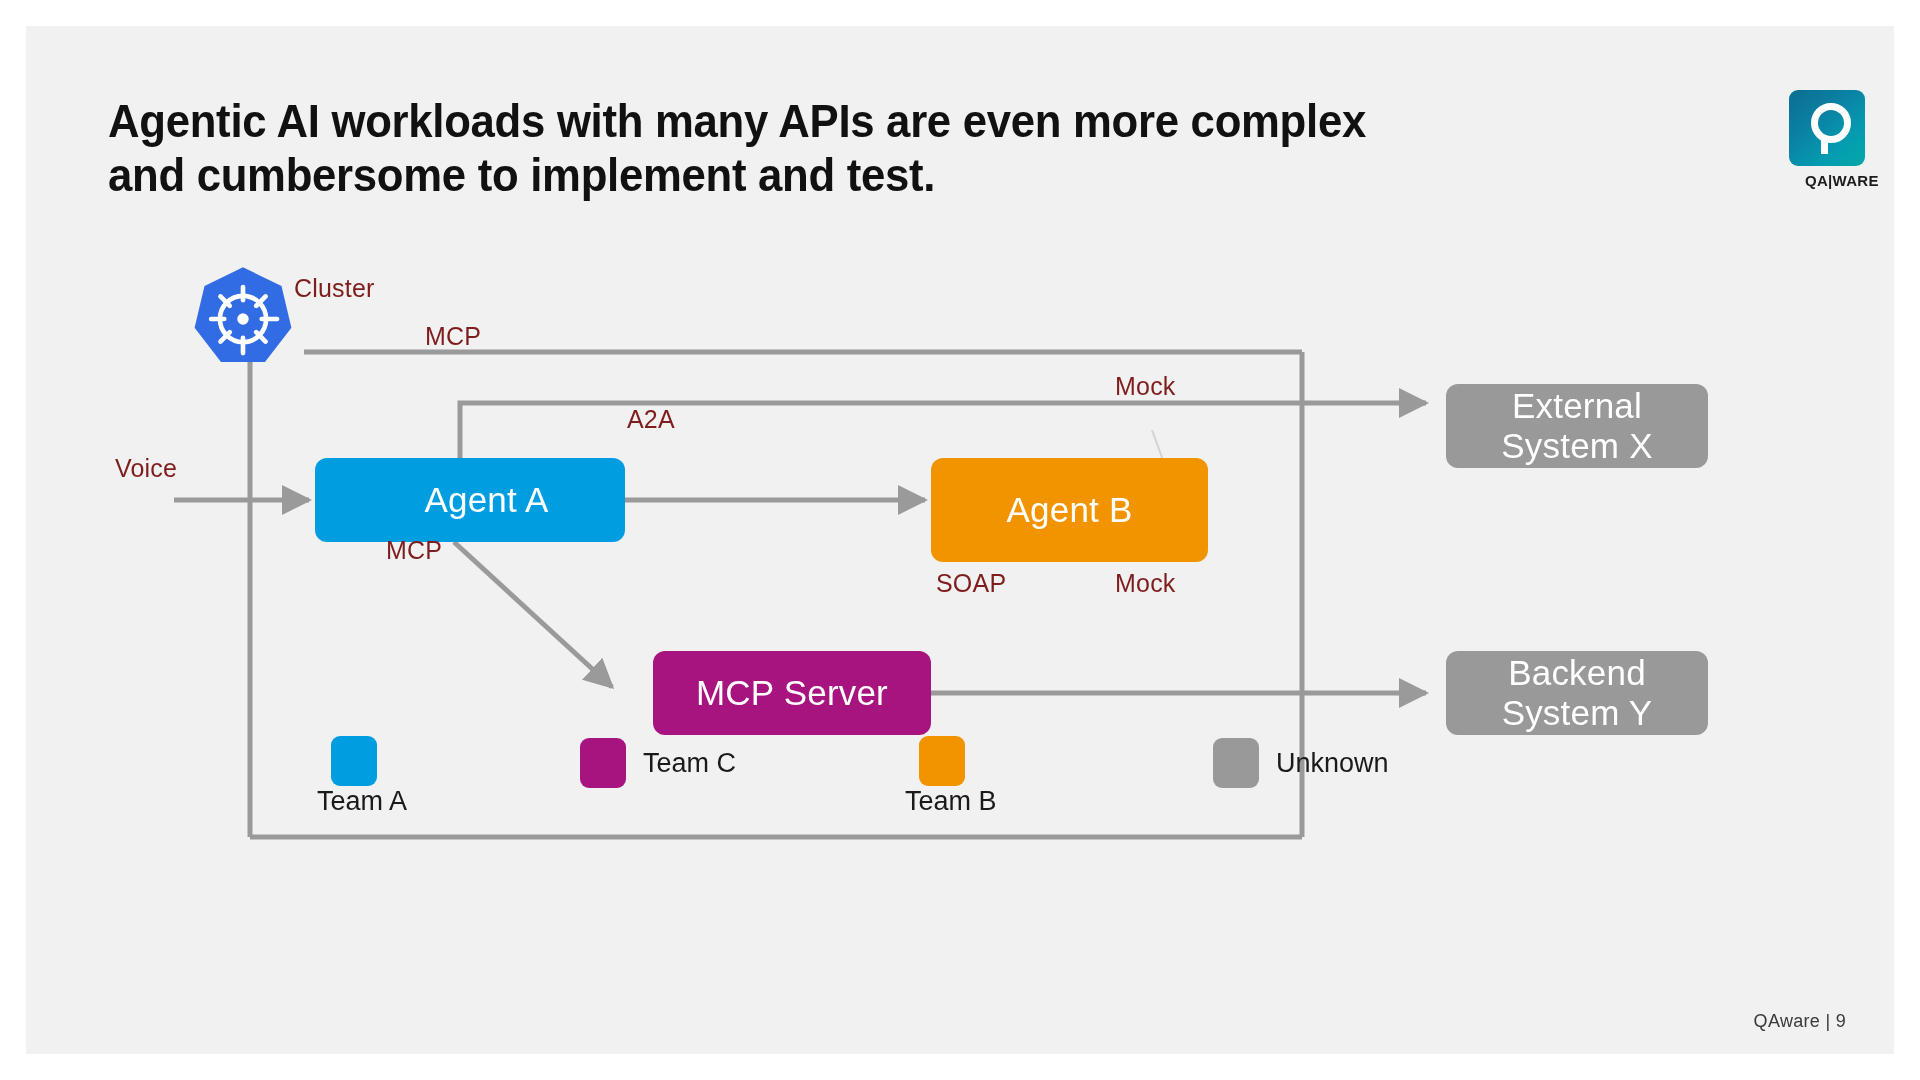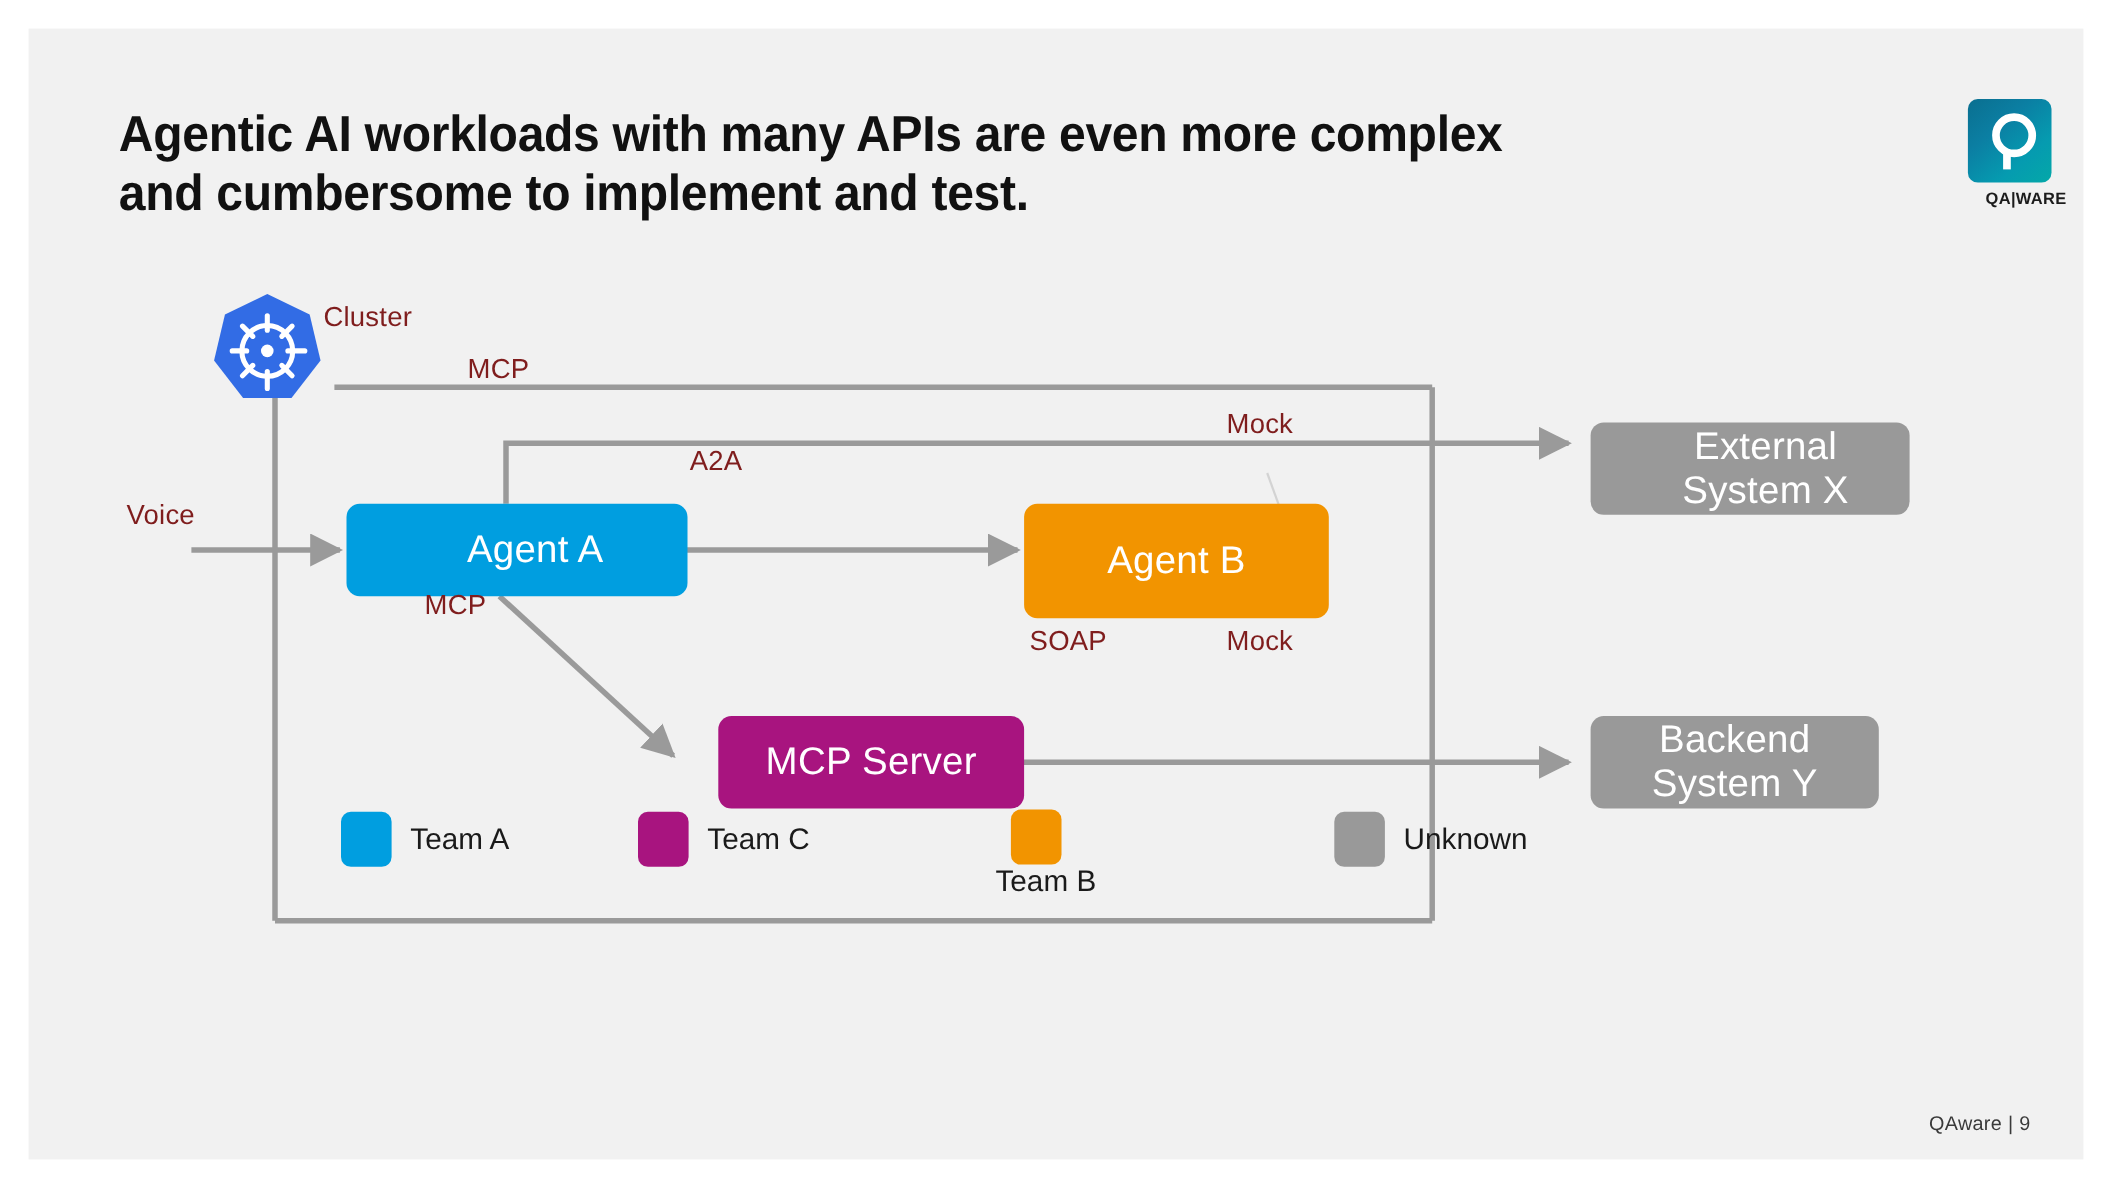--- a/index.html
+++ b/index.html
@@ -125,21 +125,21 @@
     white-space: pre-line;
   }
   .node.teamA { background: #009ee0; }
   .node.teamB { background: #f29400; }
   .node.teamC { background: #a8147f; }
   .node.unknown { background: #999999; }
 
   #node-agent-a     { left: 289px; top: 432px; width: 277px; height: 84px; padding-left: 33px; }
   #node-agent-b     { left: 905px; top: 432px; width: 277px; height: 104px; }
   #node-mcp-server  { left: 592px; top: 625px; width: 278px; height: 84px; margin-left: 35px; }
-  #node-external-x  { left: 1420px; top: 358px; width: 262px; height: 84px; padding-left: 28px; }
+  #node-external-x  { left: 1420px; top: 358px; width: 262px; height: 84px; }
   #node-backend-y   { left: 1420px; top: 625px; width: 262px; height: 84px; }
 
   
   #k8s-icon {
     position: absolute;
     left: 162px;
     top: 238px;
     width: 110px;
     height: 110px;
   }
@@ -185,21 +185,21 @@
     flex: 0 0 auto;
   }
   .legend-label {
     margin-left: 17px;
     font-family: "Liberation Sans", sans-serif;
     font-weight: 300;
     font-size: 27px;
     color: #1a1a1a;
     white-space: nowrap;
   }
-  #legend-0 { left: 10px; }
+  #legend-0 { left: 0px; flex-direction: column; }
   #legend-1 { left: 280px; }
   #legend-2 { left: 588px; flex-direction: column; }
   #legend-3 { left: 913px; }
 
   
   #footer {
     position: absolute;
     right: 48px;
     top: 964px;
     font-family: Liberation Sans, sans-serif;

